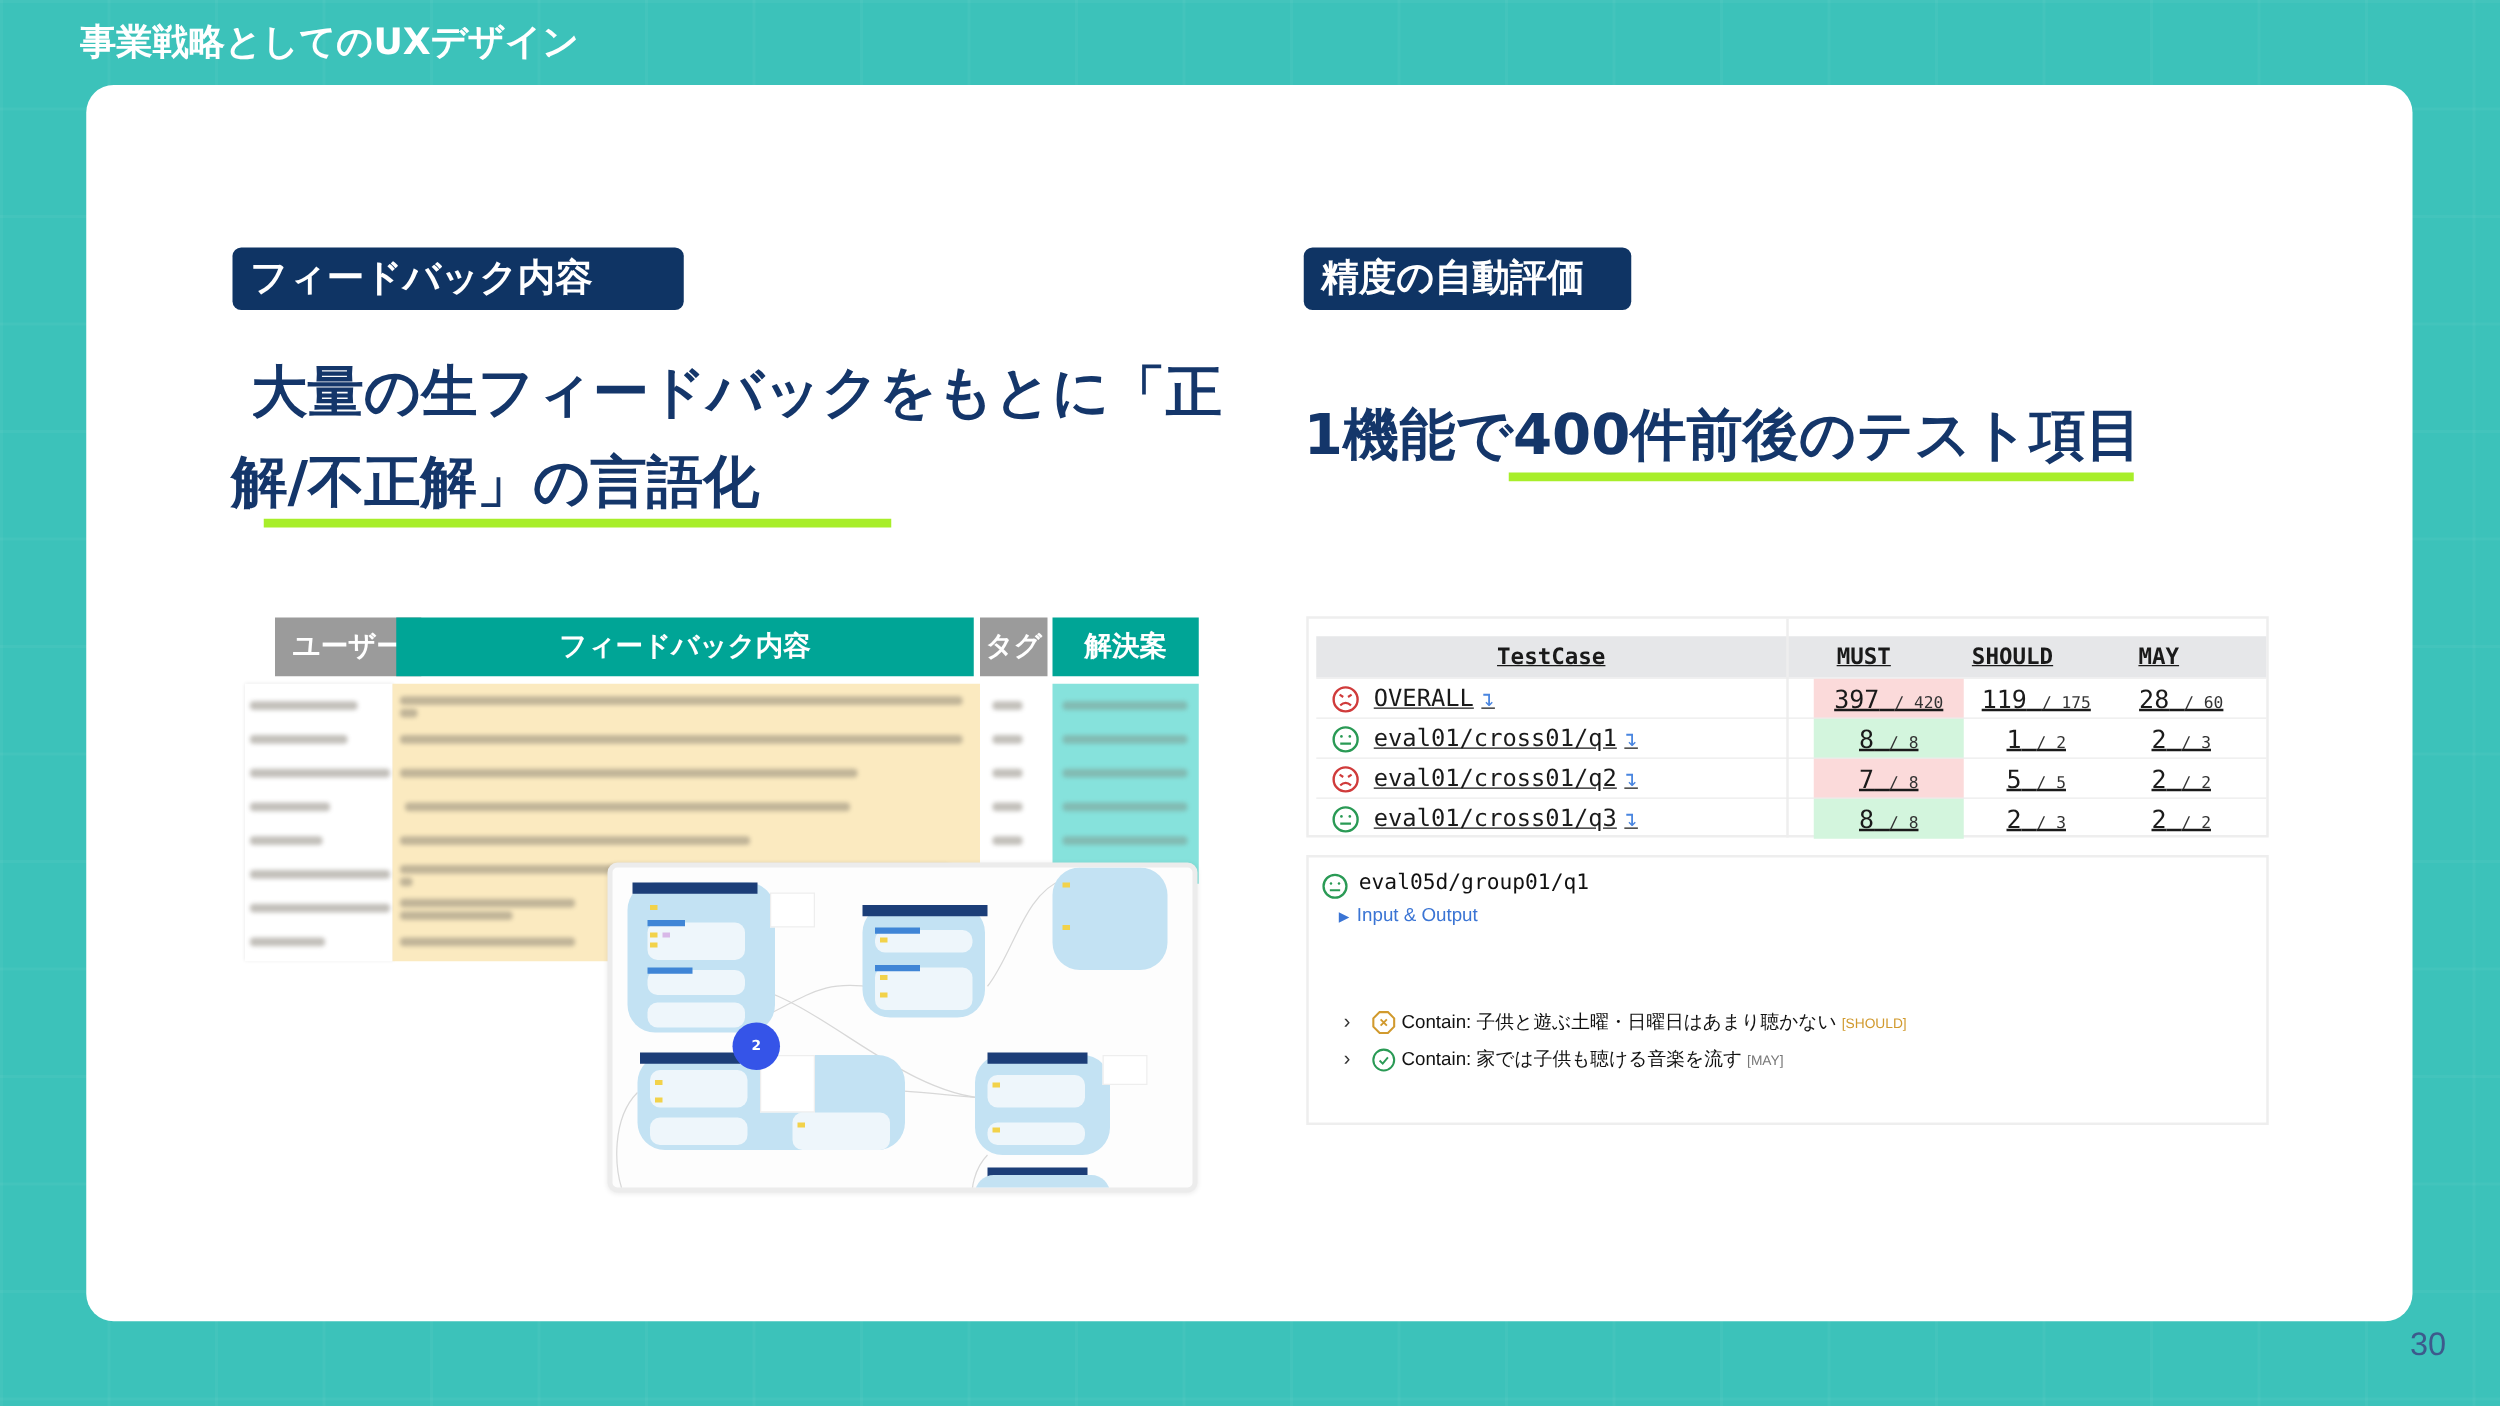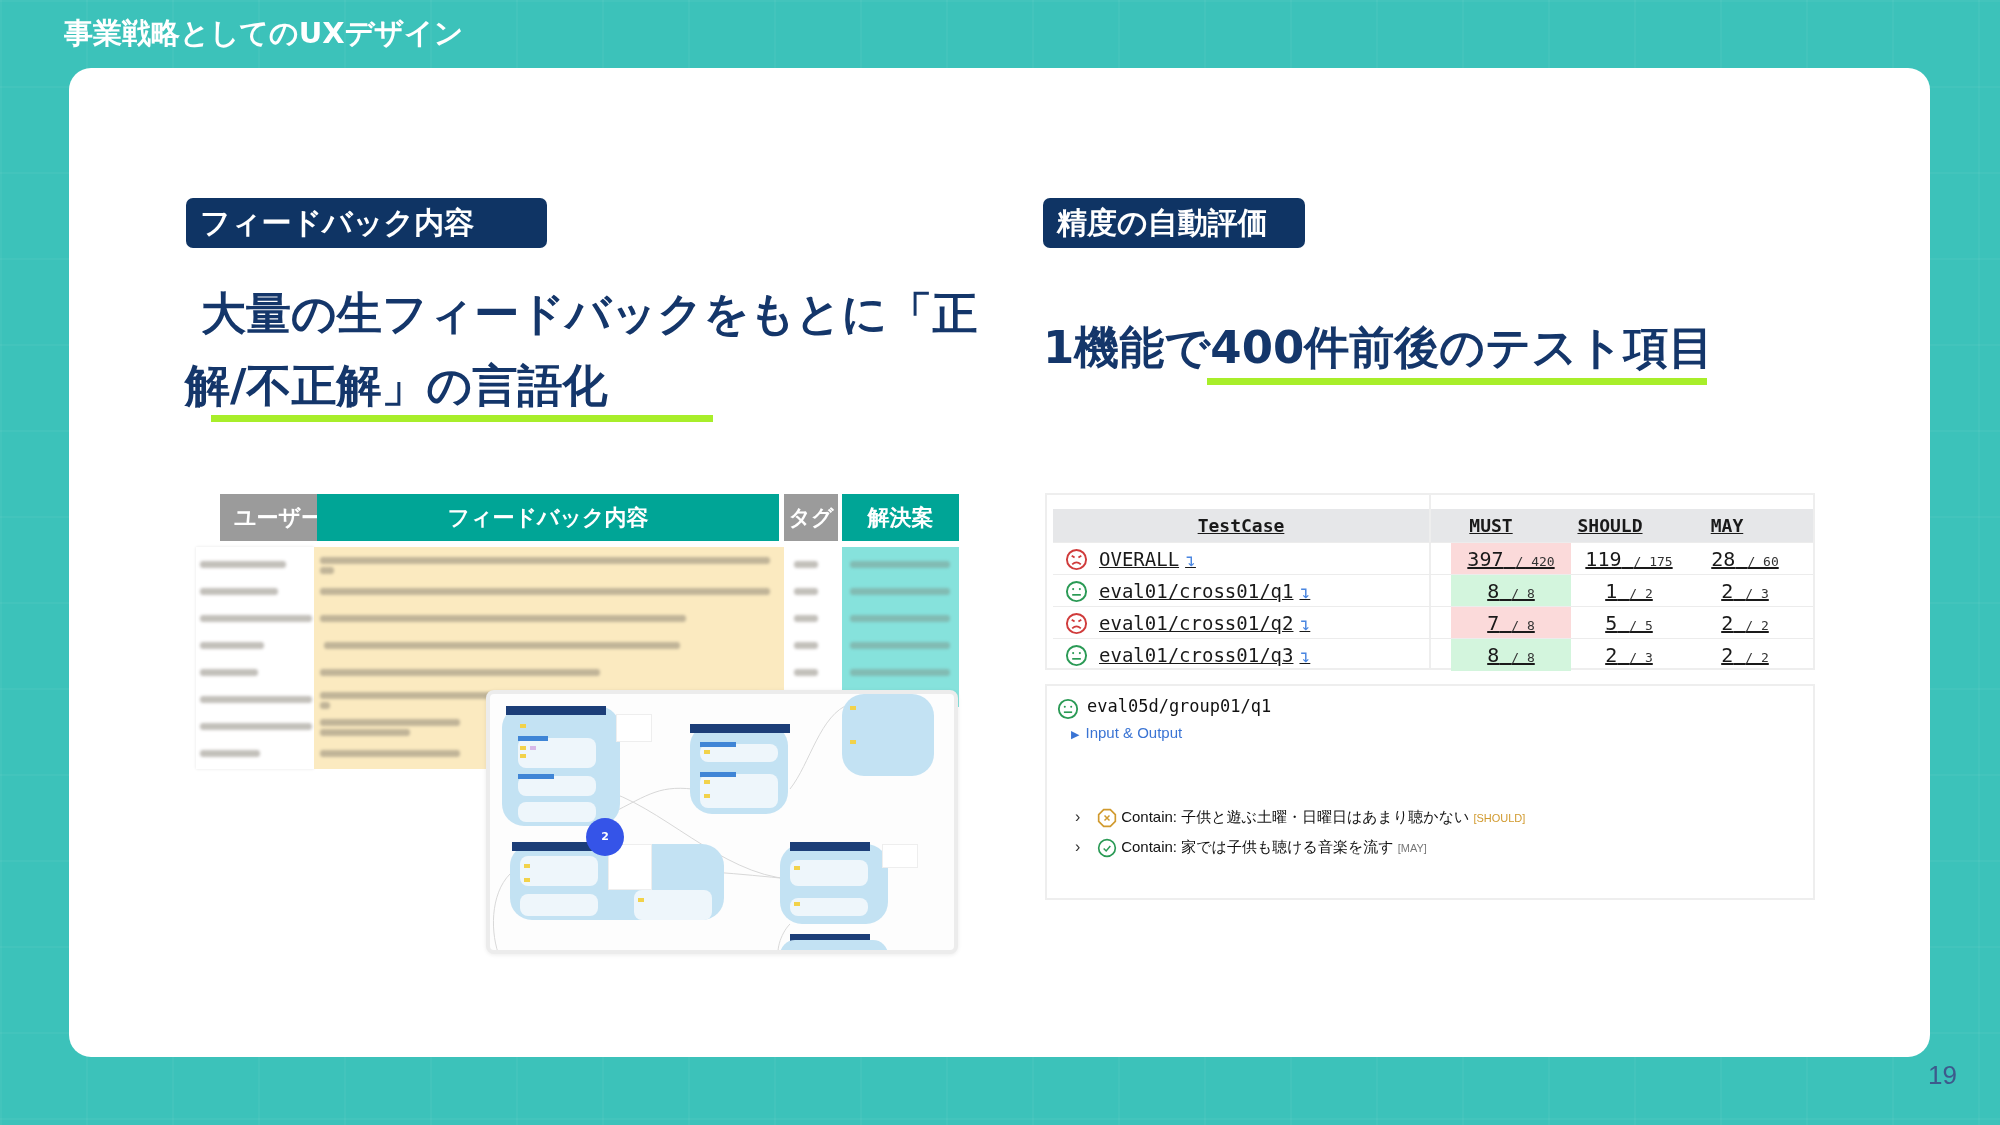--- a/index.html
+++ b/index.html
@@ -331,13 +331,13 @@
   </div>
   <div class="check-row" style="top:152px">
     <span class="chev">›</span>
     <svg class="status" viewBox="0 0 24 24">
       <circle cx="12" cy="12" r="10" fill="none" stroke="#2a9a55" stroke-width="2"></circle>
       <path d="M8 12.5 l3 3 l5 -6" stroke="#2a9a55" stroke-width="1.8" fill="none"></path>
     </svg><span>Contain: 家では子供も聴ける音楽を流す</span><span class="lvl may">[MAY]</span>
   </div>
 </div>
 
-<div class="page-num">19</div>
+<div class="page-num">30</div>
 
 </body></html>

